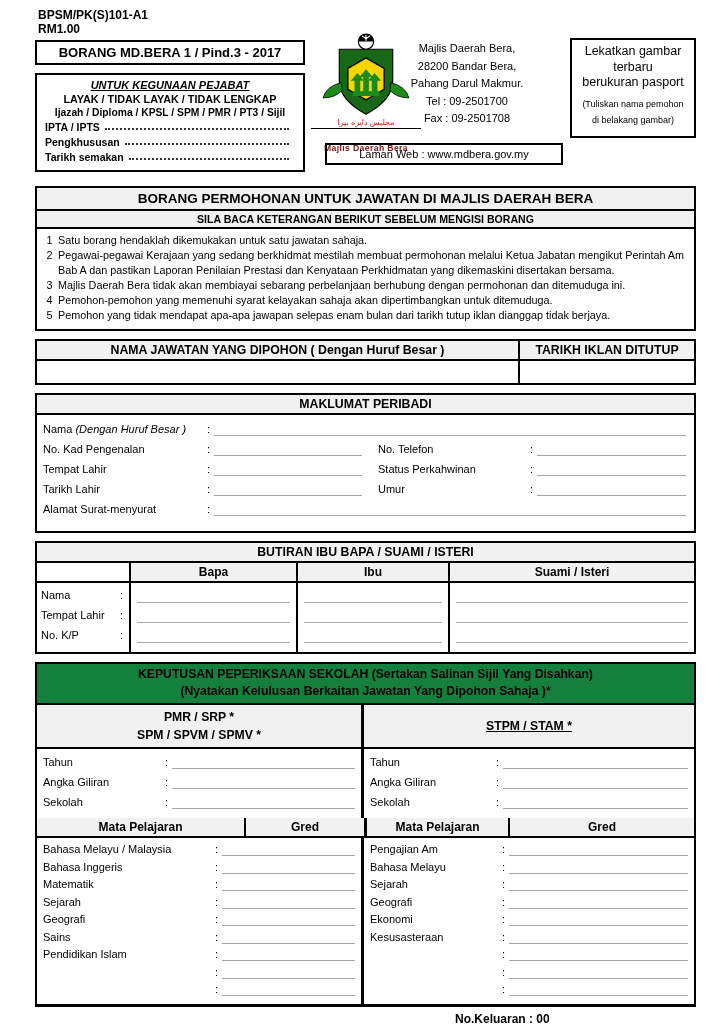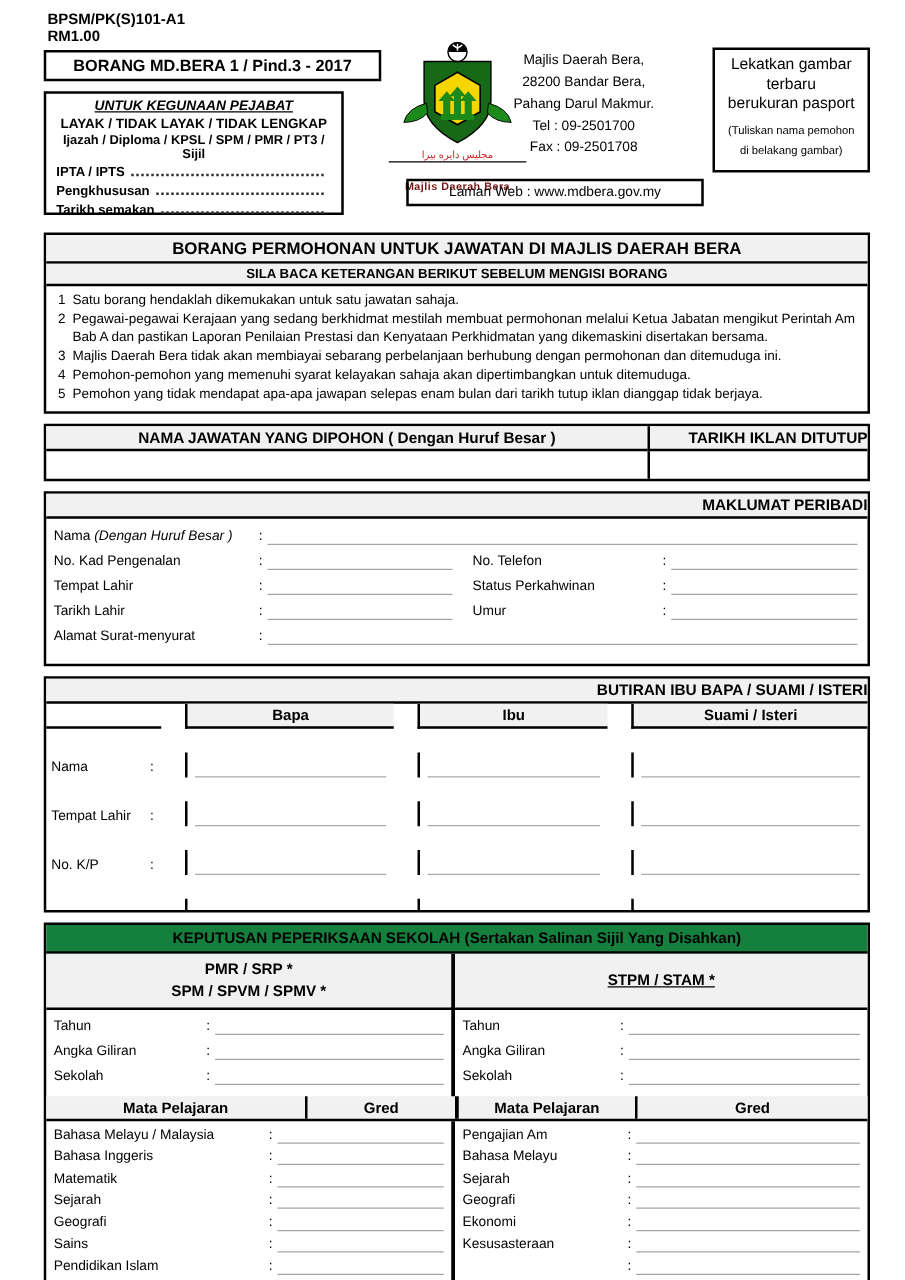--- a/index.html
+++ b/index.html
@@ -3,21 +3,21 @@
 <meta charset="utf-8">
 <style>
   * { margin:0; padding:0; box-sizing:border-box; }
   body { background:#e8e8e8; font-family:"Liberation Sans", sans-serif; color:#000; }
   .page { position:relative; width:724px; height:1024px; background:#fff; margin:0 auto; overflow:hidden; }
 
   
   .doc-code { position:absolute; left:38px; top:8px; font-size:12px; font-weight:bold; line-height:1.2; }
   .borang-box { position:absolute; left:35px; top:40px; width:270px; border:2px solid #000;
                 text-align:center; font-weight:bold; font-size:13px; padding:3px 16px; }
-  .office-box { position:absolute; left:35px; top:73px; width:240px; height:99px; border:2px solid #000; padding:4px 8px 2px; }
+  .office-box { position:absolute; left:35px; top:73px; width:270px; height:99px; border:2px solid #000; padding:4px 8px 2px; }
   .ob-title { text-align:center; font-weight:bold; font-style:italic; text-decoration:underline; font-size:11px; }
   .ob-line1 { text-align:center; font-weight:bold; font-size:10.8px; margin-top:2px; }
   .ob-line2 { text-align:center; font-weight:bold; font-size:10.3px; margin-top:2px; }
   .ob-frow { display:flex; align-items:flex-end; font-weight:bold; font-size:10.5px; height:15px; }
   .dots { flex:1; border-bottom:2px dotted #333; margin:0 6px 3px 5px; }
 
   .logo-wrap { position:absolute; left:311px; top:33px; width:110px; text-align:center; }
   .logo-jawi { font-size:8px; color:#cc2222; line-height:1; margin-top:-2px; }
   .logo-caption { border-top:1.5px solid #000; margin-top:1px; padding-top:14px;
                   font-size:8.6px; font-weight:bold; color:#7a1414; letter-spacing:0.4px; }
@@ -30,49 +30,49 @@
                text-align:center; padding-top:4px; }
   .pb-big { font-size:12.5px; line-height:1.25; }
   .pb-note { font-size:9px; margin-top:5px; line-height:1.8; }
 
   
   .main { position:absolute; left:35px; top:186px; width:661px; }
   .sec { border:2px solid #000; }
   .bar { background:#f1f1f1; border-bottom:2px solid #000; text-align:center; font-weight:bold; }
   .bar-main { font-size:13.5px; padding:3px 0; }
   .bar-sub  { font-size:10.6px; padding:2px 0; }
-  .bar-med  { font-size:12.3px; padding:2px 0;text-align:right; }
+  .bar-med  { font-size:12.3px; padding:2px 0; }
 
   .ins-list { padding:4px 6px 5px 4px; }
   .ins-row { display:flex; font-size:10.8px; line-height:1.32; margin-bottom:1px; }
   .ins-no { width:17px; text-align:center; flex:0 0 17px; }
   .ins-text { flex:1; }
 
   
   .pos-table { display:grid; grid-template-columns:1fr 176px; border:2px solid #000; margin-top:8px; }
   .pos-h { background:#f1f1f1; font-weight:bold; font-size:12.3px; text-align:center; padding:2px 0; border-bottom:2px solid #000; }
-  .b-left { border-left:2px solid #000;text-align:right; }
+  .b-left { border-left:2px solid #000; }
   .pos-c { height:22px; }
 
   
   .f-row { display:flex; align-items:center; }
   .f-label { font-size:11px; white-space:nowrap; }
   .c { font-size:11px; width:11px; text-align:center; flex:0 0 11px; }
   .line { flex:1; border-bottom:1.5px solid #a6a6a6; height:14px; }
 
   
   .mp-body { padding:4px 8px 12px 6px; }
   .mp-row { height:20px; }
   .lab-l { width:160px; flex:0 0 160px; }
   .line-mid { flex:0 0 148px; margin-right:16px; }
   .lab-r { width:148px; flex:0 0 148px; }
   .it { font-style:italic; }
 
   
-  .fam-grid { display:grid; grid-template-columns:92px 167px 152px 1fr;gap:19px; }
+  .fam-grid { display:grid; grid-template-columns:92px 167px 152px 1fr; }
   .fam-h { background:#f1f1f1; font-weight:bold; font-size:12px; text-align:center; padding:2px 0; border-bottom:2px solid #000; }
   .fam-h0 { border-bottom:2px solid #000; }
   .fam-lab { display:flex; align-items:flex-end; justify-content:space-between; padding:0 2px 2px 4px; font-size:11px; height:20px; }
   .fam-cell { border-left:2px solid #000; display:flex; align-items:flex-end; }
   .cell-line { flex:1; margin:0 6px; border-bottom:1.5px solid #aaa; height:16px; }
   .fam-pad { height:9px; }
 
   
   .exam-title { background:#15803d; border-bottom:2px solid #000; text-align:center; font-weight:bold; font-size:12.2px; padding:2px 0; line-height:1.45; }
   .split { display:grid; grid-template-columns:327px 1fr; }
@@ -297,20 +297,21 @@
         <div class="fam-pad"></div>
         <div class="fam-pad b-left"></div>
         <div class="fam-pad b-left"></div>
         <div class="fam-pad b-left"></div>
       </div>
     </div>
 
     <div class="sec exam-sec" style="margin-top:8px;">
       <div class="exam-title">
         <div>KEPUTUSAN PEPERIKSAAN SEKOLAH (Sertakan Salinan Sijil Yang Disahkan)</div>
+        <div>(Nyatakan Kelulusan Berkaitan Jawatan Yang Dipohon Sahaja )*</div>
       </div>
 
       <div class="split">
         <div class="eh eh-left">
           <div>PMR / SRP *</div>
           <div>SPM / SPVM / SPMV *</div>
         </div>
         <div class="eh eh-right">STPM / STAM *</div>
       </div>
 

